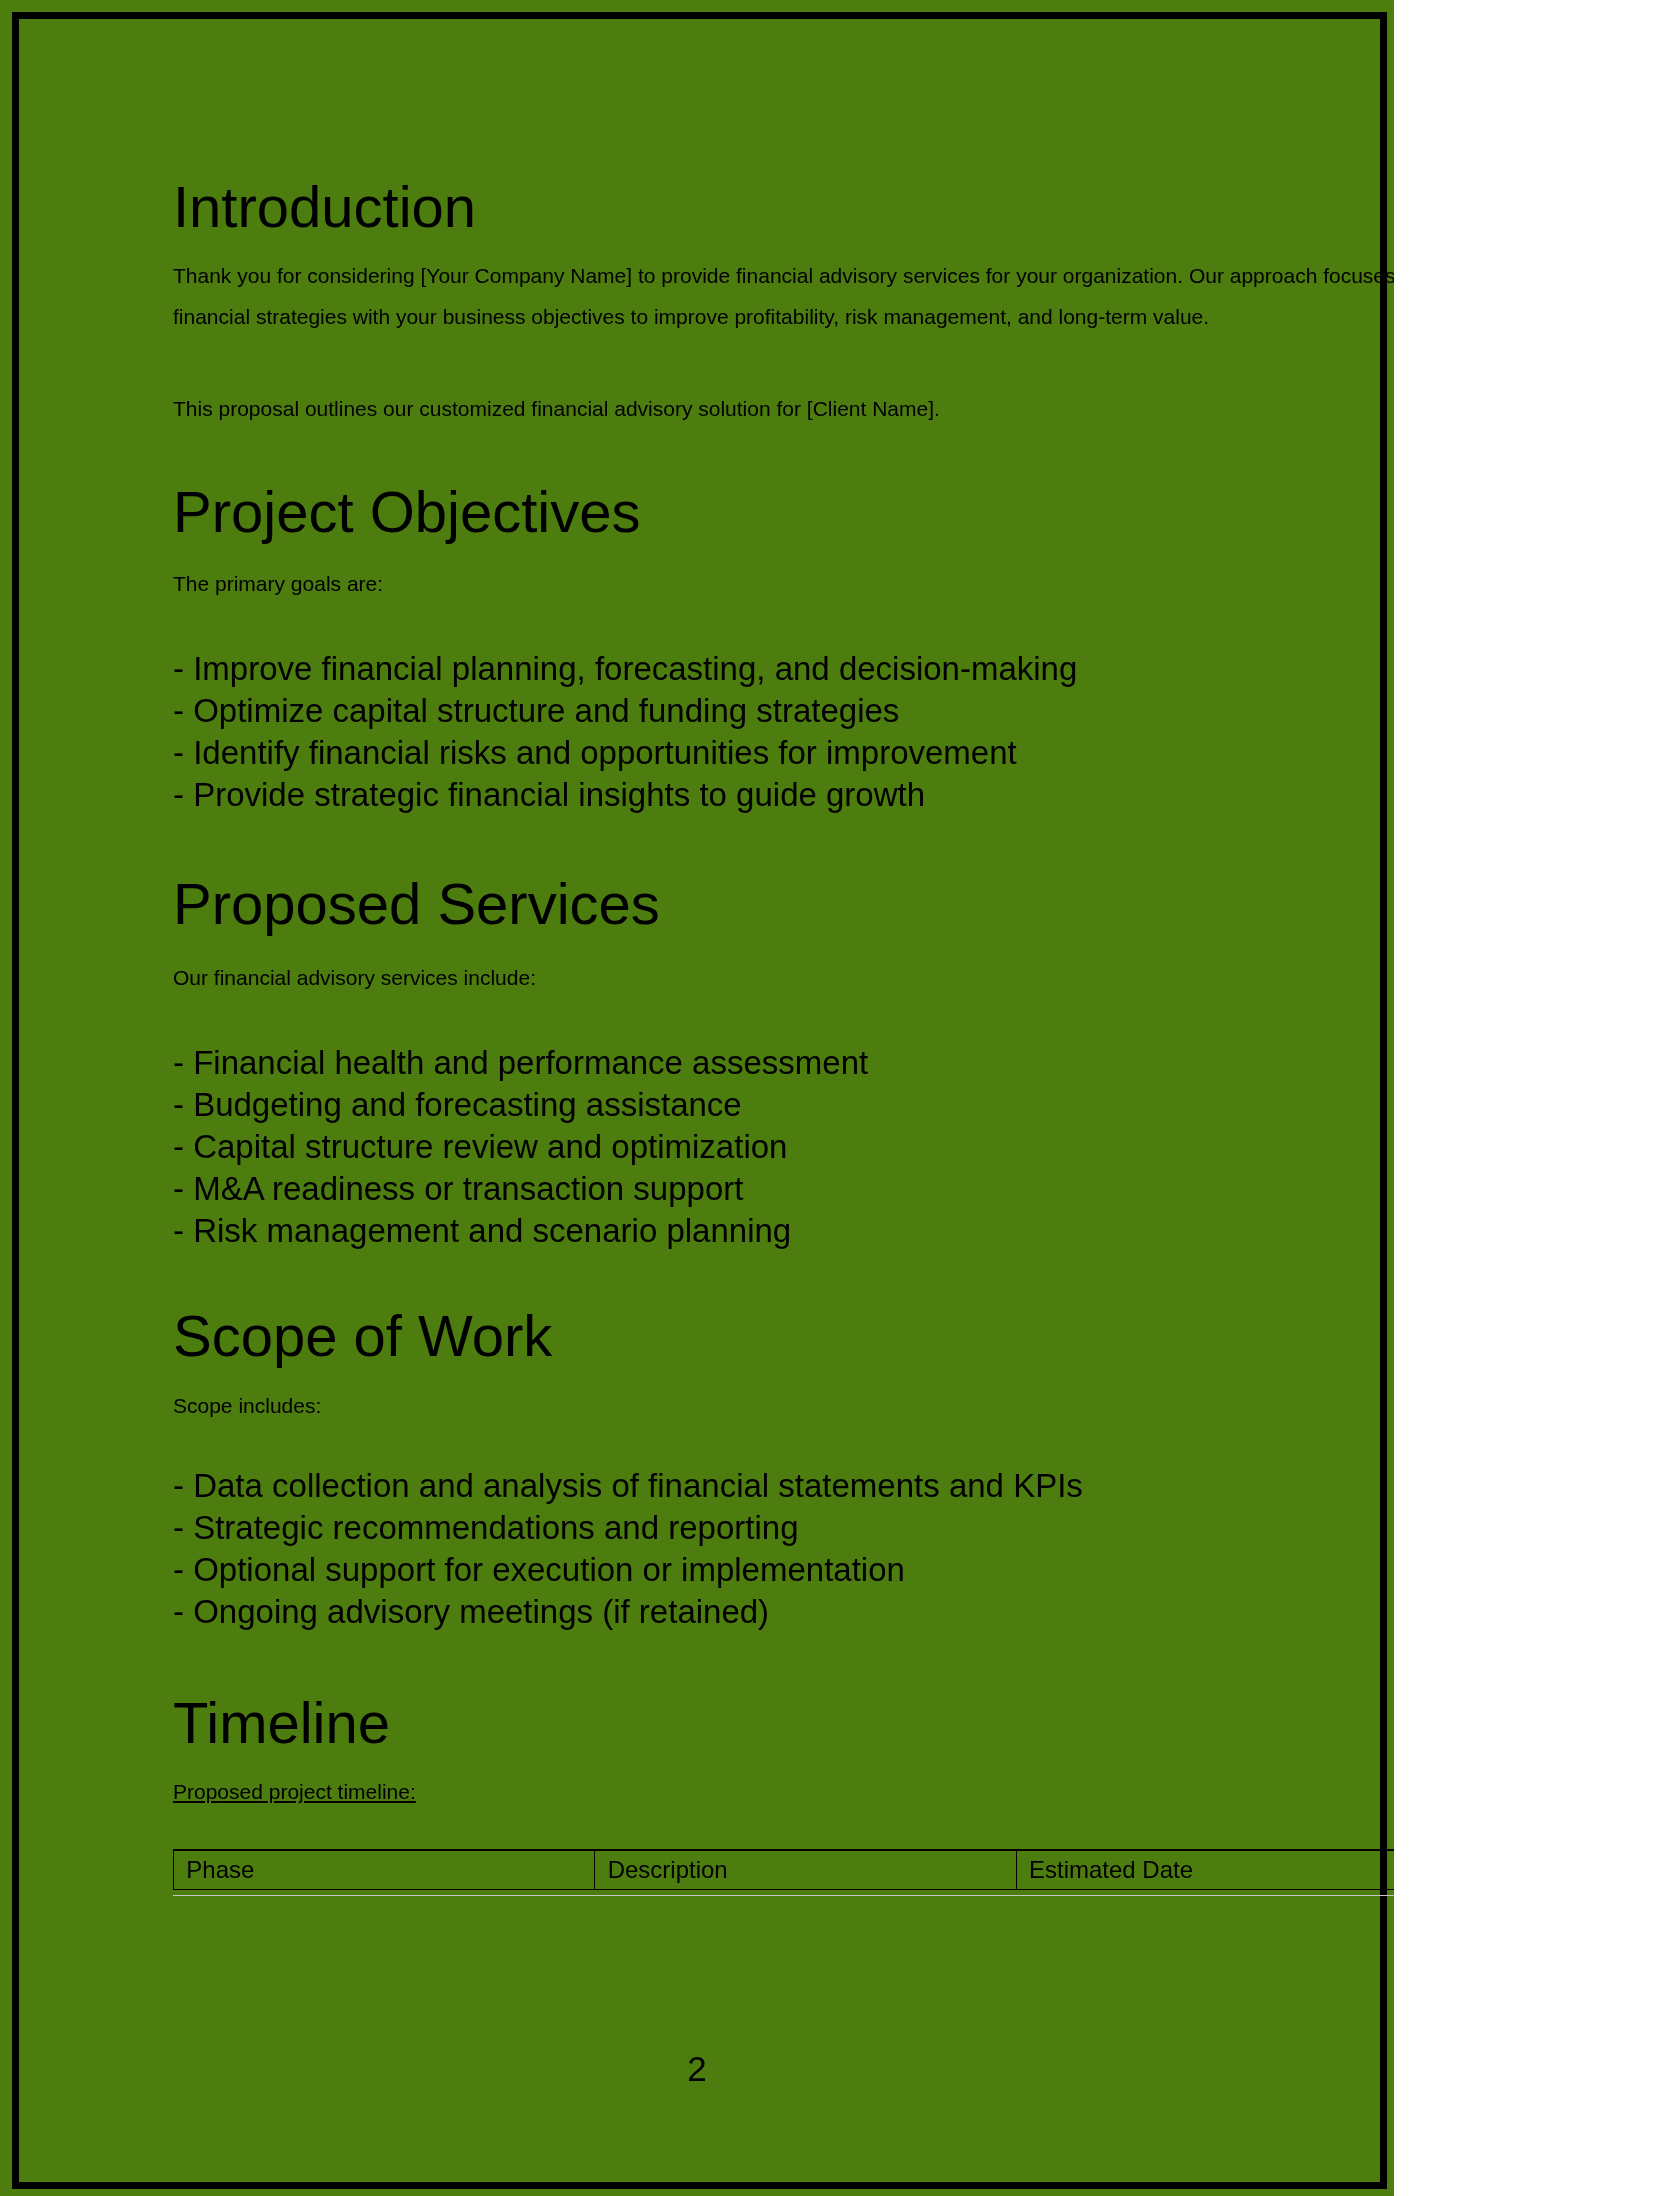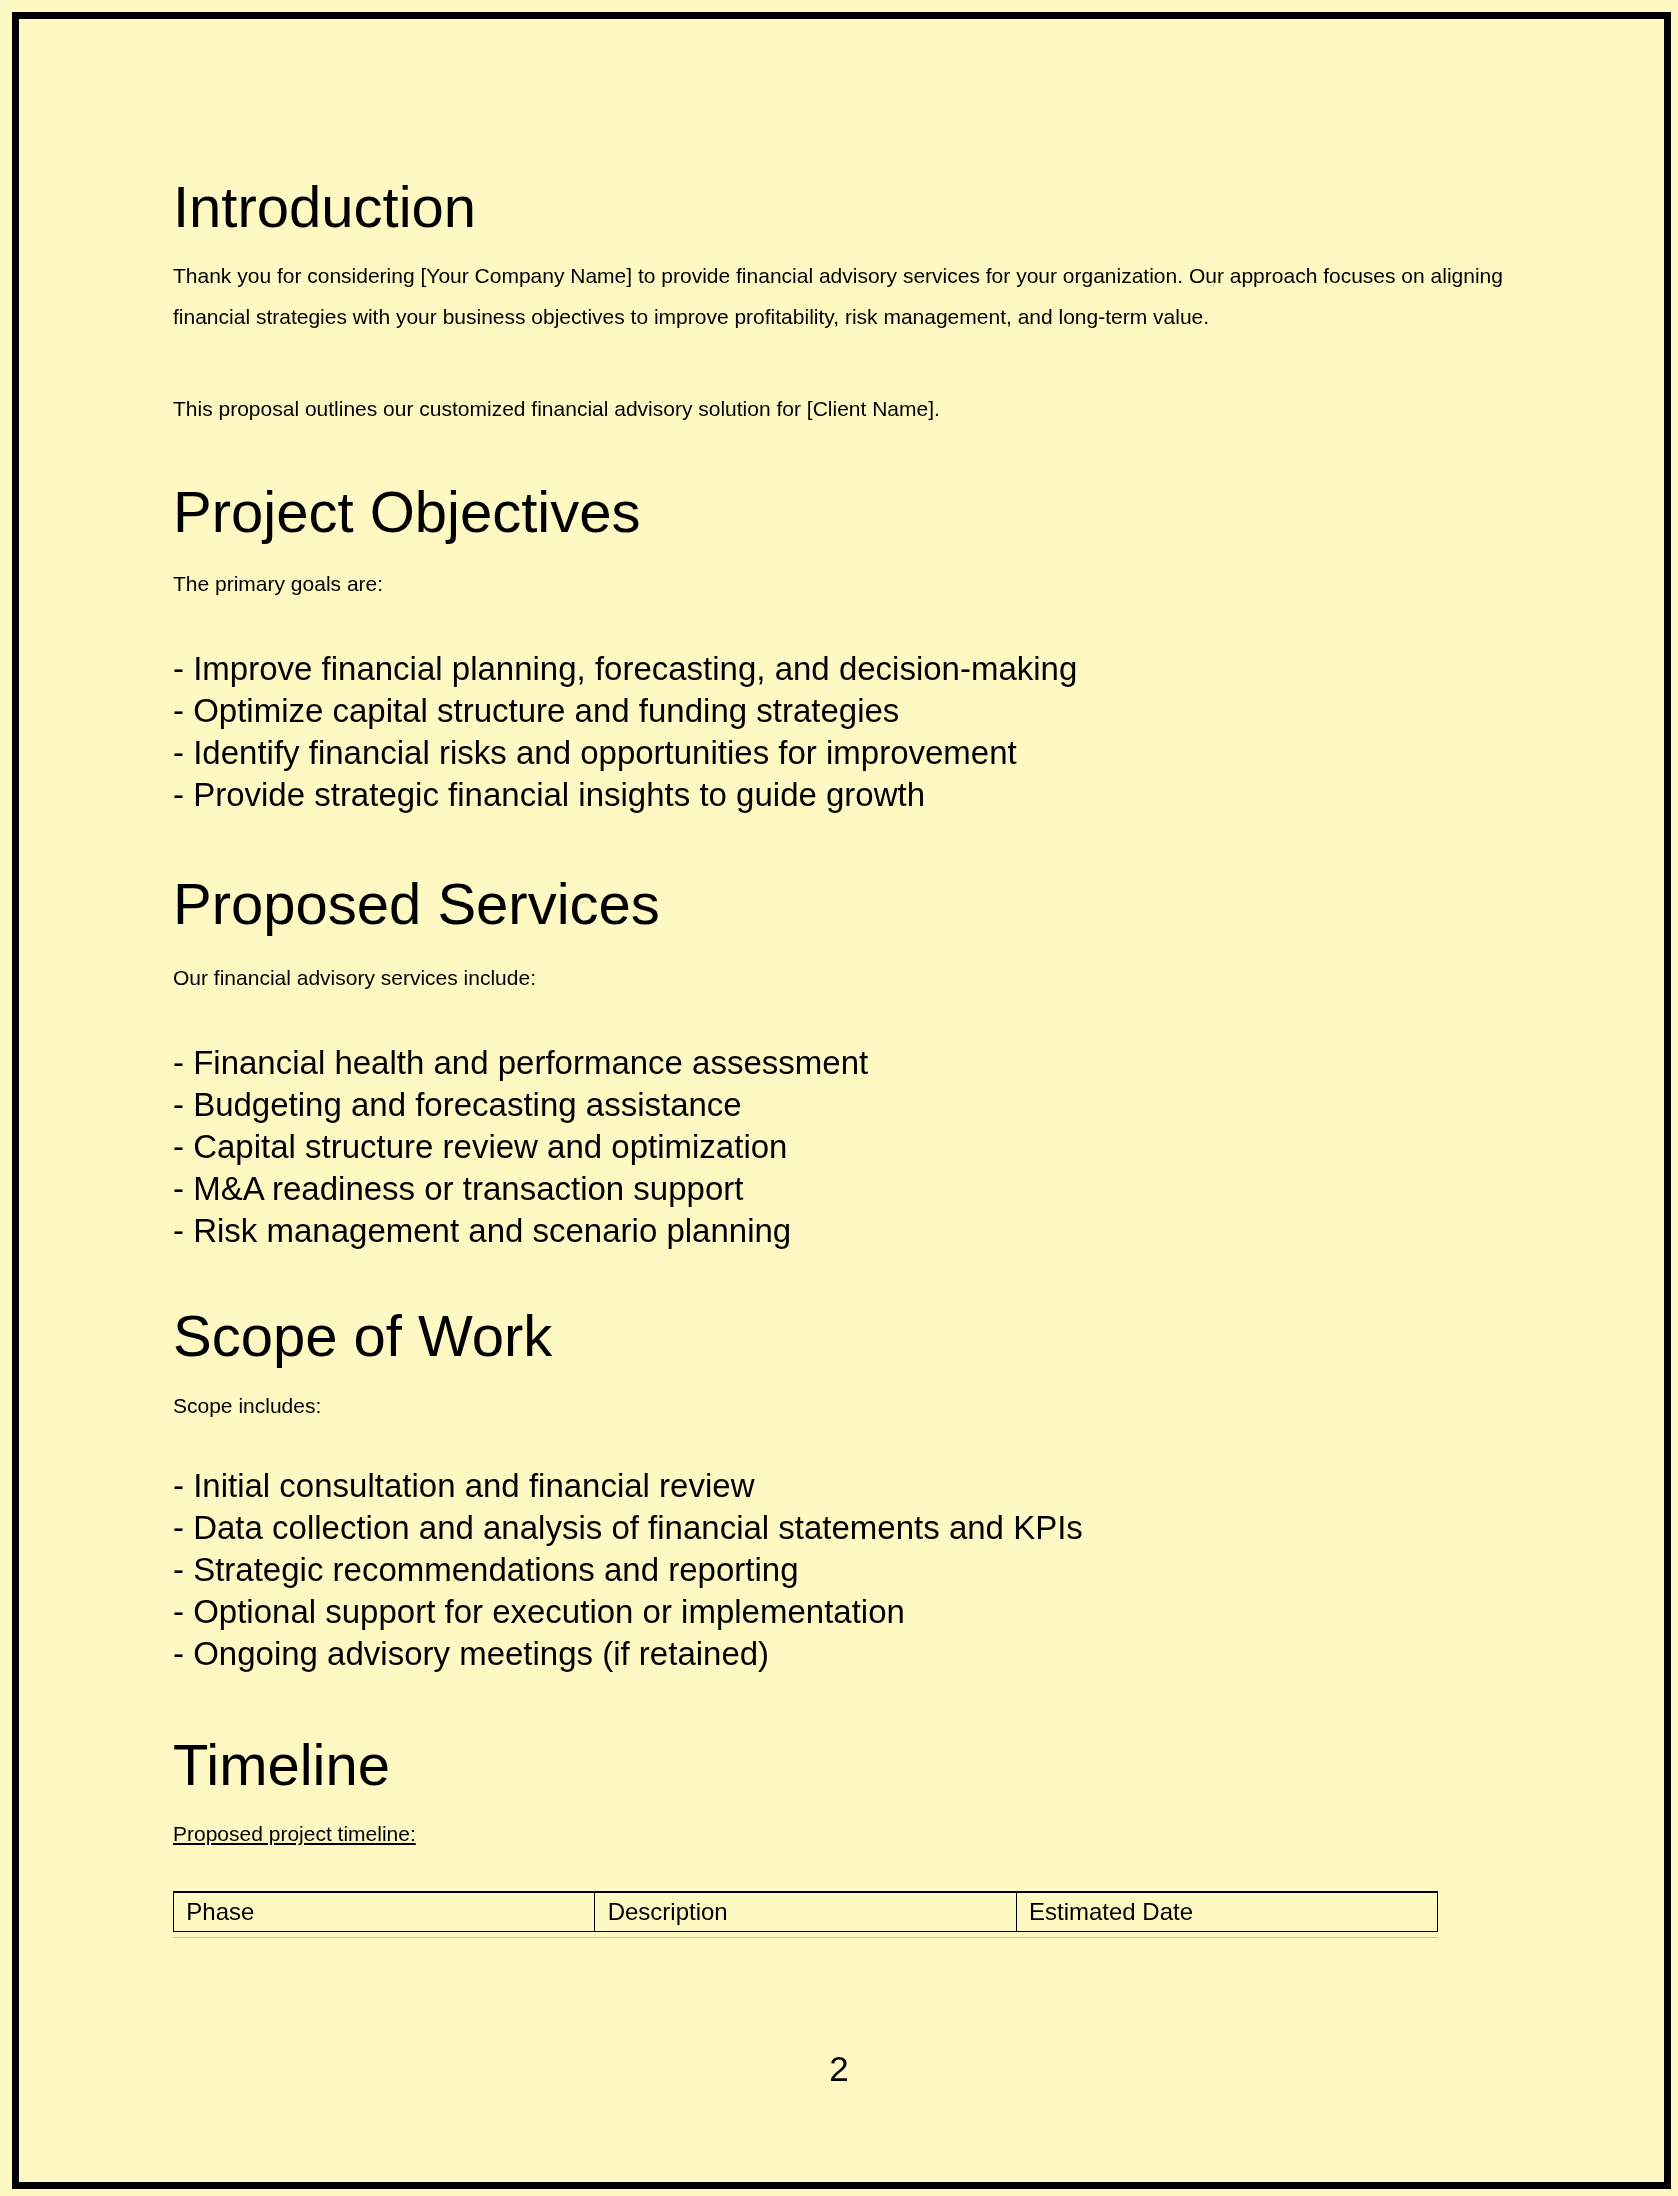--- a/index.html
+++ b/index.html
@@ -2,23 +2,23 @@
 <html style="font-size:14px"><head>
 <meta charset="utf-8">
 <style>
   html, body {
     margin: 0;
     padding: 0;
     background: #ffffff;
   }
   .page {
     position: relative;
-    width: 1678px;
+    width: 1394px;
     height: 2196px;
-    background: #fef9c3;
+    background: #4d7c0f;
     font-family: "Liberation Sans", sans-serif;
     color: #000000;
     overflow: hidden;
   }
   .page-border {
     position: absolute;
     top: 12.3px;
     left: 12.3px;
     right: 7px;
     bottom: 7px;
@@ -122,21 +122,20 @@
       <p class="doc-li">- Financial health and performance assessment</p>
       <p class="doc-li">- Budgeting and forecasting assistance</p>
       <p class="doc-li">- Capital structure review and optimization</p>
       <p class="doc-li">- M&amp;A readiness or transaction support</p>
       <p class="doc-li">- Risk management and scenario planning</p>
     </div>
 
     <h1 class="doc-h1" id="h-scope">Scope of Work</h1>
     <p class="doc-p" id="p-scope">Scope includes:</p>
     <div id="list-scope">
-      <p class="doc-li">- Initial consultation and financial review</p>
       <p class="doc-li">- Data collection and analysis of financial statements and KPIs</p>
       <p class="doc-li">- Strategic recommendations and reporting</p>
       <p class="doc-li">- Optional support for execution or implementation</p>
       <p class="doc-li">- Ongoing advisory meetings (if retained)</p>
     </div>
 
     <h1 class="doc-h1" id="h-timeline">Timeline</h1>
     <p class="doc-p" id="p-timeline">Proposed project timeline:</p>
 
     <div class="table-wrap">

